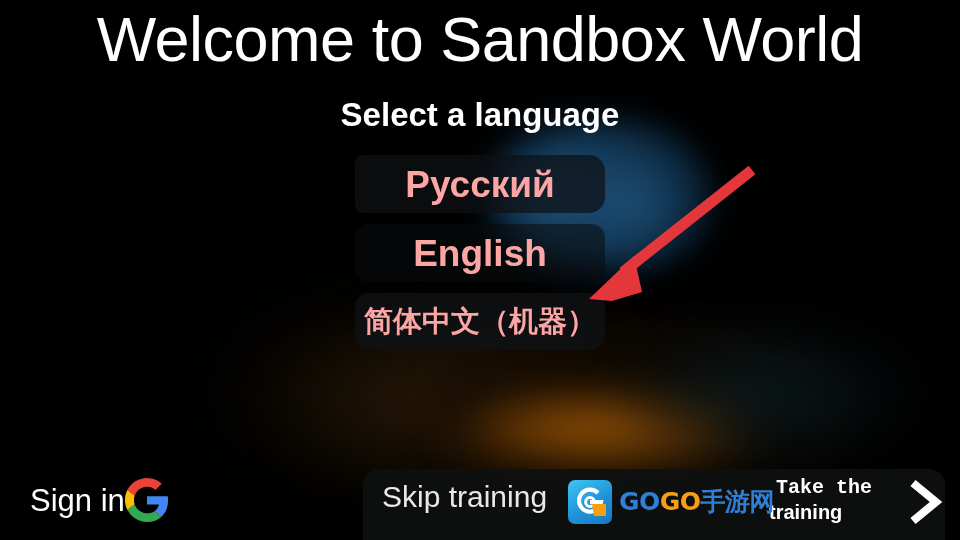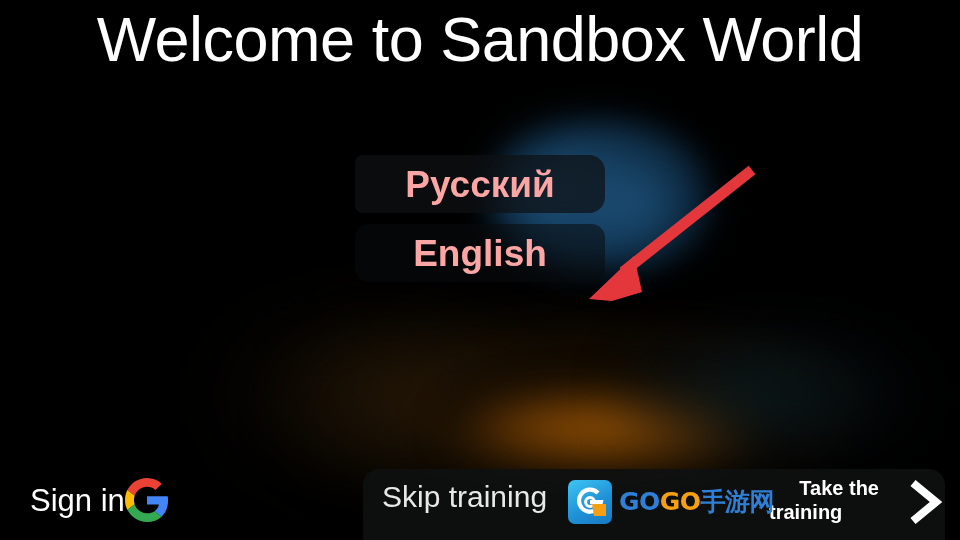--- a/index.html
+++ b/index.html
@@ -194,21 +194,21 @@
     position: absolute;
     left: 769px; top: 476px;
     width: 110px;
     color: #ffffff;
     font-size: 20px;
     font-weight: 700;
     line-height: 24px;
     cursor: pointer;
   }
   .take-training span { display: block; }
-  .take-training .l1 { text-align: right; }
+  .take-training .l1 { text-align: center; font-family: Liberation Mono, monospace; }
   .take-training .l2 { text-align: left; }
   .chevron {
     position: absolute;
     left: 903px; top: 477px;
     width: 42px; height: 50px;
     cursor: pointer;
   }
 
   
   .watermark {
@@ -258,27 +258,31 @@
     <div class="bg-amber2"></div>
     <div class="bg-dark-blob"></div>
     <div class="bg-amber"></div>
     <div class="bg-teal"></div>
     <div class="bg-blue"></div>
     <div class="bg-blue2"></div>
     <div class="vignette"></div>
   </div>
 
   <div class="title">Welcome to Sandbox World</div>
+  <div class="subtitle">Select a language</div>
 
   <div class="lang-list">
     <div class="lang-row ru">
       <span class="lang-label">Русский</span>
     </div>
     <div class="lang-row en">
       <span class="lang-label">English</span>
+    </div>
+    <div class="lang-row zh">
+      <span class="lang-label">简体中文（机器）</span>
     </div>
   </div>
 
   <svg class="arrow-svg" viewBox="0 0 960 540">
     <line x1="752" y1="170" x2="623" y2="272" stroke="#e4373b" stroke-width="11" stroke-linecap="butt"></line>
     <polygon points="589,299 634,256 642,292 612,301" fill="#e4373b"></polygon>
   </svg>
 
   <div class="sign-in">
     <span class="sign-in-label">Sign in</span>

